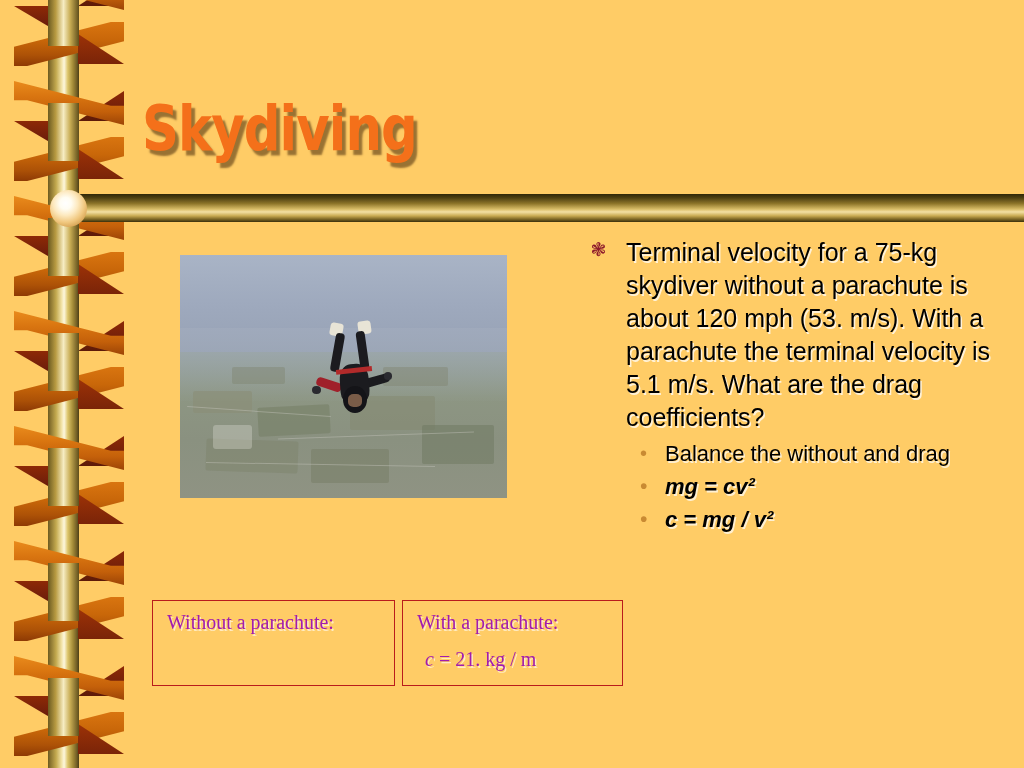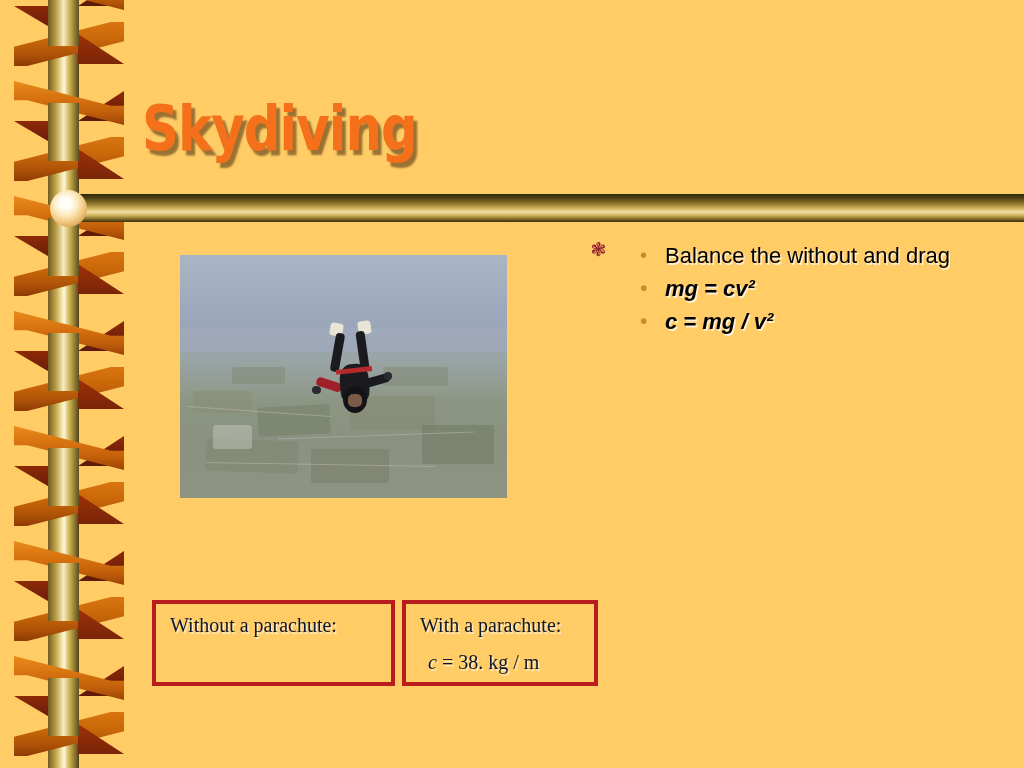--- a/index.html
+++ b/index.html
@@ -312,31 +312,31 @@
     text-shadow: none;
   }
   .sub-bullet.formula {
     font-style: italic;
     font-weight: bold;
   }
 
   
   .answer-box {
     position: absolute;
-    border: 4px solid #b91c1c;
+    border: 1px solid #b91c1c;
     background: transparent;
     font-family: "Liberation Serif", "DejaVu Serif", serif;
     font-size: 20px;
-    color: #0f172a;
+    color: #a21caf;
     padding: 10px 12px 10px 14px;
     box-sizing: border-box;
     text-shadow: 1.5px 1.5px 0 rgba(255,255,255,0.6);
   }
   #box-without { left: 152px; top: 600px; width: 243px; height: 86px; }
-  #box-with    { left: 402px; top: 600px; width: 196px; height: 86px; }
+  #box-with    { left: 402px; top: 600px; width: 221px; height: 86px; }
   .answer-box .line2 { margin-top: 14px; padding-left: 8px; }
   .answer-box .var { font-style: italic; }
 </style>
 </head>
 <body>
 
 <div id="slide">
 
   <div id="left-border">
     <div class="pole"></div>
@@ -435,20 +435,21 @@
       <div class="torso"></div>
       <div class="strap"></div>
       <div class="helmet"></div>
       <div class="face"></div>
     </div>
   </div>
 
   <div id="body-col">
     <div class="main-bullet">
       <span class="marker">❃</span>
+      <span>Terminal velocity for a 75-kg skydiver without a parachute is about 120 mph (53. m/s). With a parachute the terminal velocity is 5.1 m/s. What are the drag coefficients?</span>
     </div>
 
     <div class="sub-list">
       <div class="sub-bullet">
         <span class="dot">•</span>
         <span>Balance the without and drag</span>
       </div>
       <div class="sub-bullet formula">
         <span class="dot">•</span>
         <span>mg = cv²</span>
@@ -460,17 +461,17 @@
     </div>
   </div>
 
   <div class="answer-box" id="box-without">
     <div>Without a parachute:</div>
   </div>
 
   <div class="answer-box" id="box-with">
     <div>With a parachute:</div>
     <div class="line2">
-      <span class="var">c</span><span> = 38. kg / m</span>
+      <span class="var">c</span><span> = 21. kg / m</span>
     </div>
   </div>
 
 </div>
 
 </body></html>

